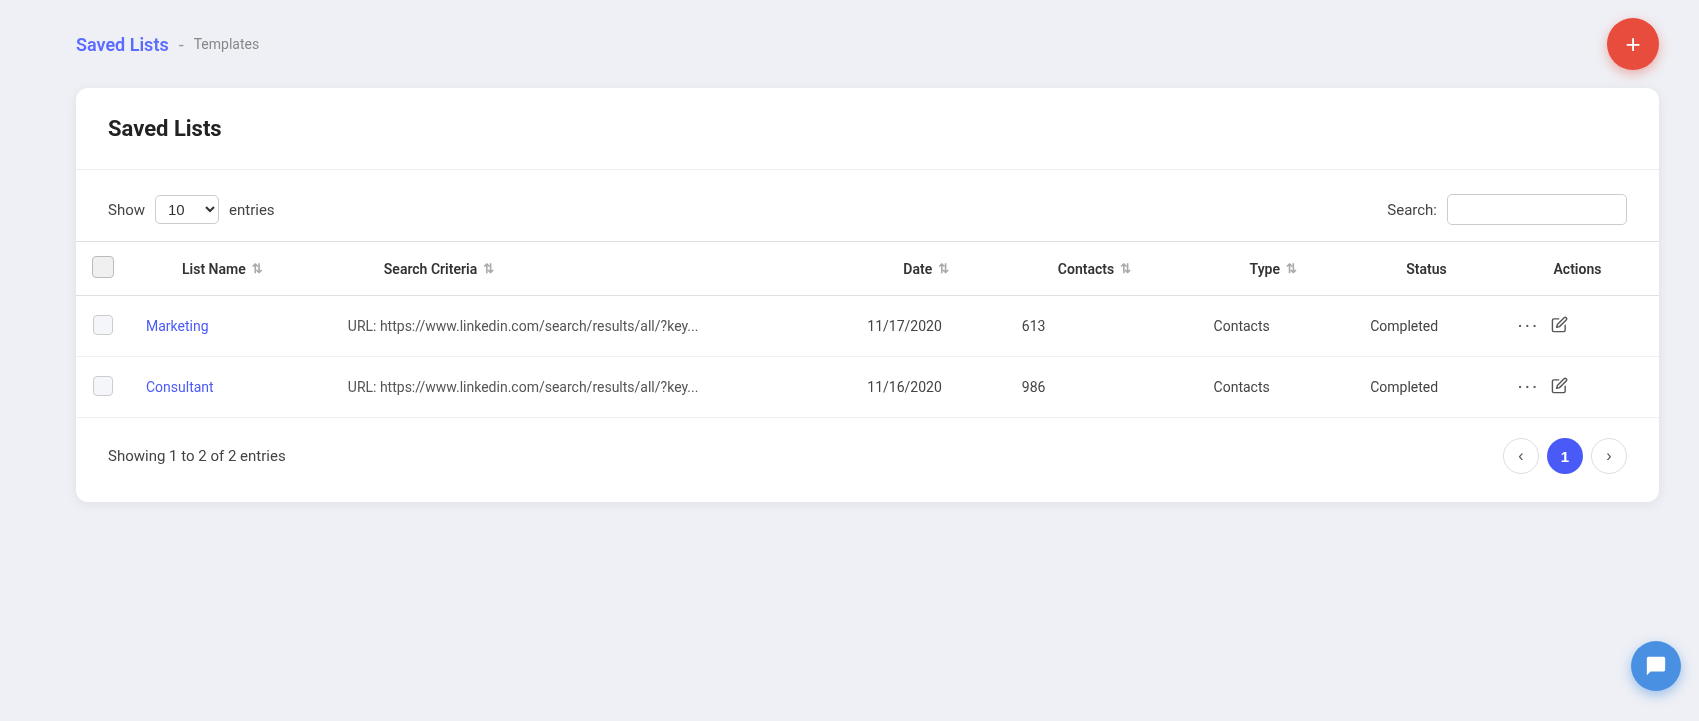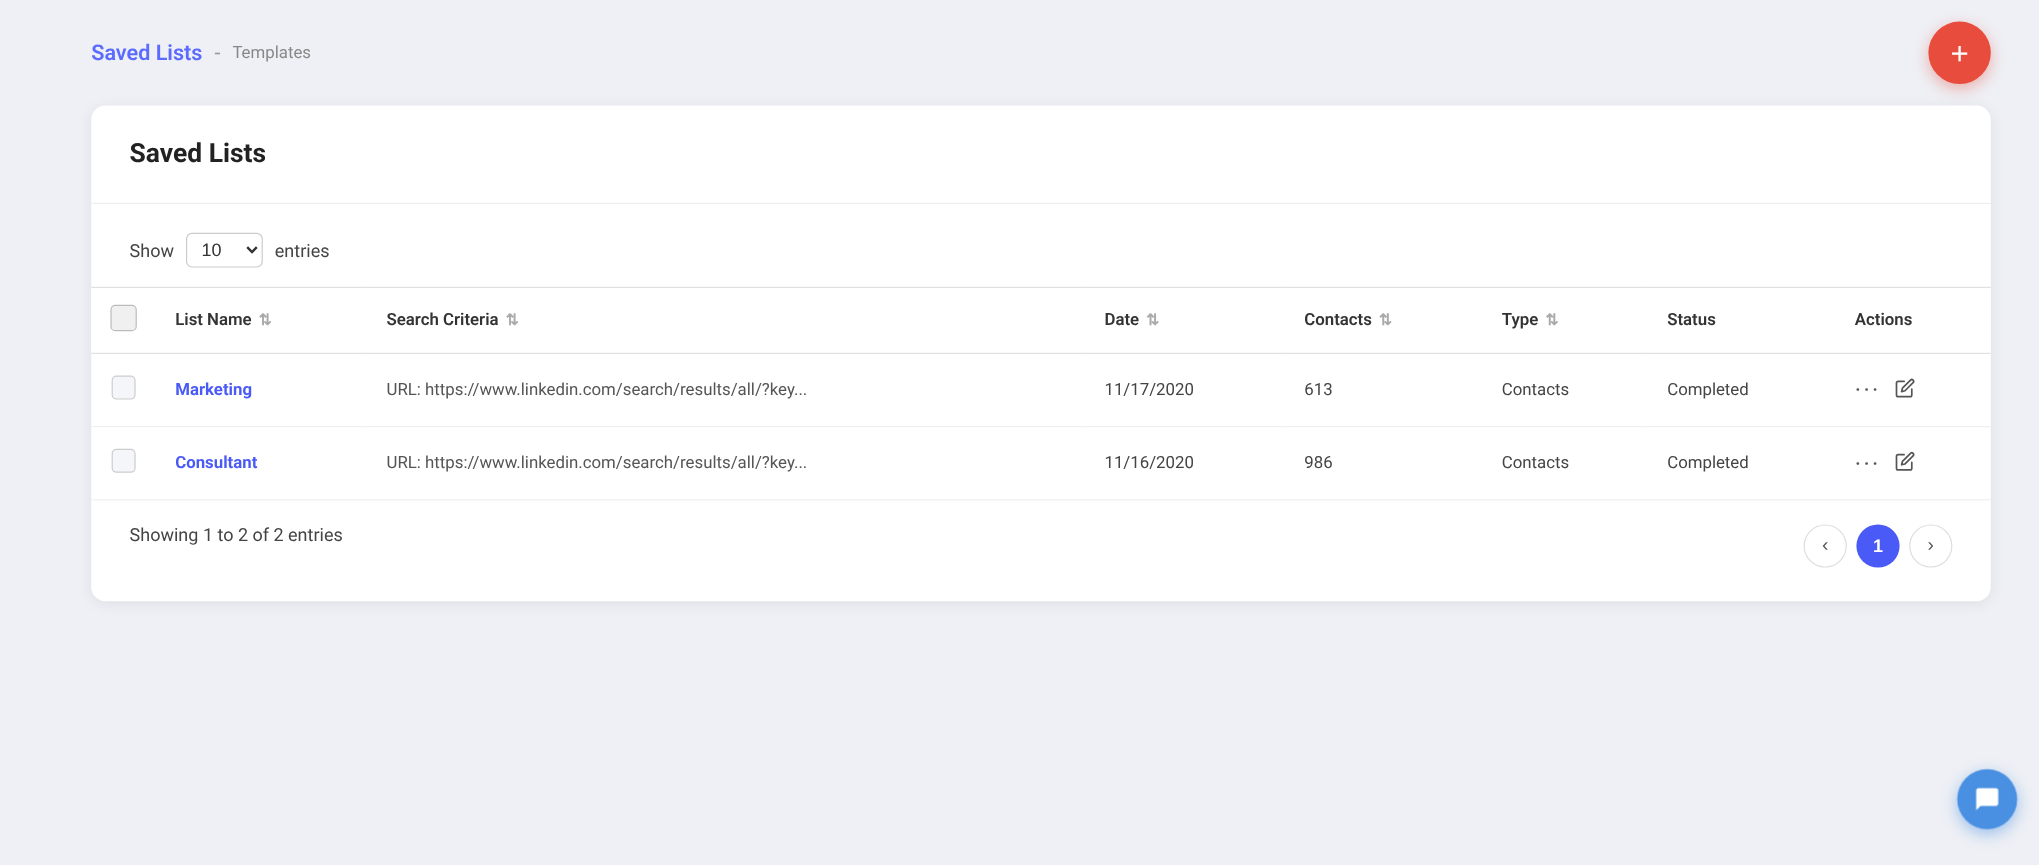--- a/index.html
+++ b/index.html
@@ -138,20 +138,21 @@
       text-align: left;
       font-size: 14px;
       font-weight: 600;
       color: #333;
       background: white;
     }
     .data-table th .th-inner {
       display: flex;
       align-items: center;
       gap: 6px;
+      margin-left: 36px;
     }
     .sort-icon {
       color: #aaa;
       font-size: 13px;
       display: flex;
       flex-direction: column;
       line-height: 1;
     }
     .data-table td {
       padding: 18px 16px;
@@ -181,21 +182,21 @@
       border-radius: 4px;
       background: #f0f0f0;
       cursor: pointer;
       appearance: none;
       -webkit-appearance: none;
     }
 
     .list-name-link {
       color: #4a5af7;
       text-decoration: none;
-      font-weight: 700;
+      font-weight: 400;
     }
 
     .url-text {
       color: #555;
       max-width: 400px;
       overflow: hidden;
       text-overflow: ellipsis;
       white-space: nowrap;
     }
 
@@ -212,21 +213,21 @@
     }
     .action-edit {
       color: #555;
       font-size: 16px;
       cursor: pointer;
     }
 
     
     .table-footer {
       display: flex;
-      align-items: flex-start;
+      align-items: center;
       justify-content: space-between;
       padding: 20px 32px 28px 32px;
     }
     .entries-info {
       font-size: 15px;
       color: #444;
     }
 
     
     .pagination {
@@ -302,20 +303,24 @@
     <div class="show-entries">
       <span>Show</span>
       <select class="entries-select">
         <option>10</option>
         <option>25</option>
         <option>50</option>
         <option>100</option>
       </select>
       <span>entries</span>
     </div>
+    <div class="search-control">
+      <label>Search:</label>
+      <input type="text" class="search-input" style="">
+    </div>
   </div>
 
   <table class="data-table">
     <thead>
       <tr>
         <th class="checkbox-cell">
           <input type="checkbox" class="header-checkbox" style="">
         </th>
         <th>
           <div class="th-inner">

